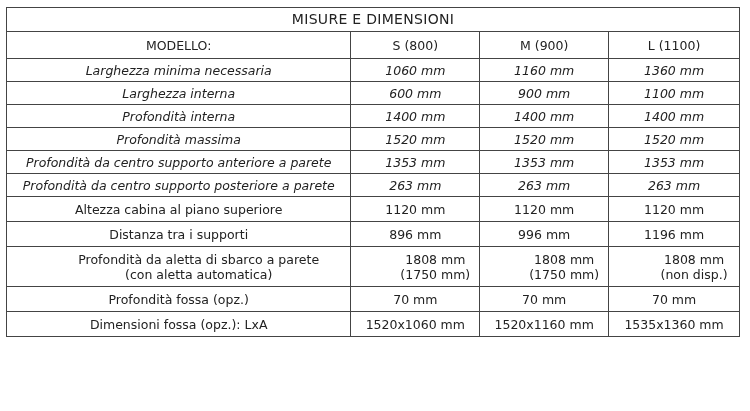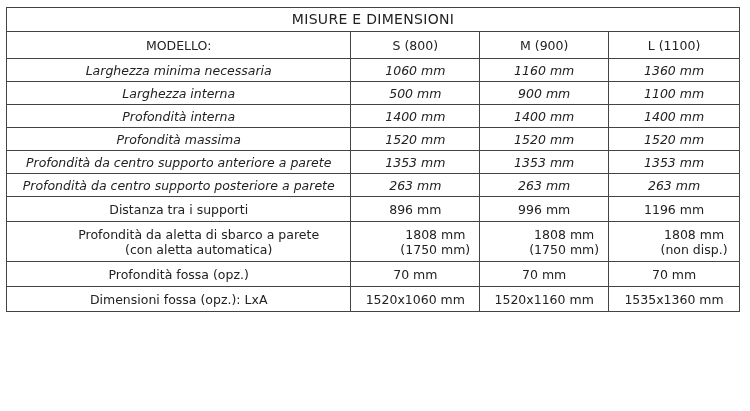--- a/index.html
+++ b/index.html
@@ -55,21 +55,21 @@
     <td>L (1100)</td>
   </tr>
   <tr class="r-std">
     <td>Larghezza minima necessaria</td>
     <td>1060 mm</td>
     <td>1160 mm</td>
     <td>1360 mm</td>
   </tr>
   <tr class="r-std">
     <td>Larghezza interna</td>
-    <td>500 mm</td>
+    <td>600 mm</td>
     <td>900 mm</td>
     <td>1100 mm</td>
   </tr>
   <tr class="r-std">
     <td>Profondità interna</td>
     <td>1400 mm</td>
     <td>1400 mm</td>
     <td>1400 mm</td>
   </tr>
   <tr class="r-std">
@@ -82,20 +82,26 @@
     <td>Profondità da centro supporto anteriore a parete</td>
     <td>1353 mm</td>
     <td>1353 mm</td>
     <td>1353 mm</td>
   </tr>
   <tr class="r-std">
     <td>Profondità da centro supporto posteriore a parete</td>
     <td>263 mm</td>
     <td>263 mm</td>
     <td>263 mm</td>
+  </tr>
+  <tr class="r-med">
+    <td>Altezza cabina al piano superiore</td>
+    <td>1120 mm</td>
+    <td>1120 mm</td>
+    <td>1120 mm</td>
   </tr>
   <tr class="r-med">
     <td>Distanza tra i supporti</td>
     <td>896 mm</td>
     <td>996 mm</td>
     <td>1196 mm</td>
   </tr>
   <tr class="r-tall">
     <td>
       <div>Profondità da aletta di sbarco a parete</div>

